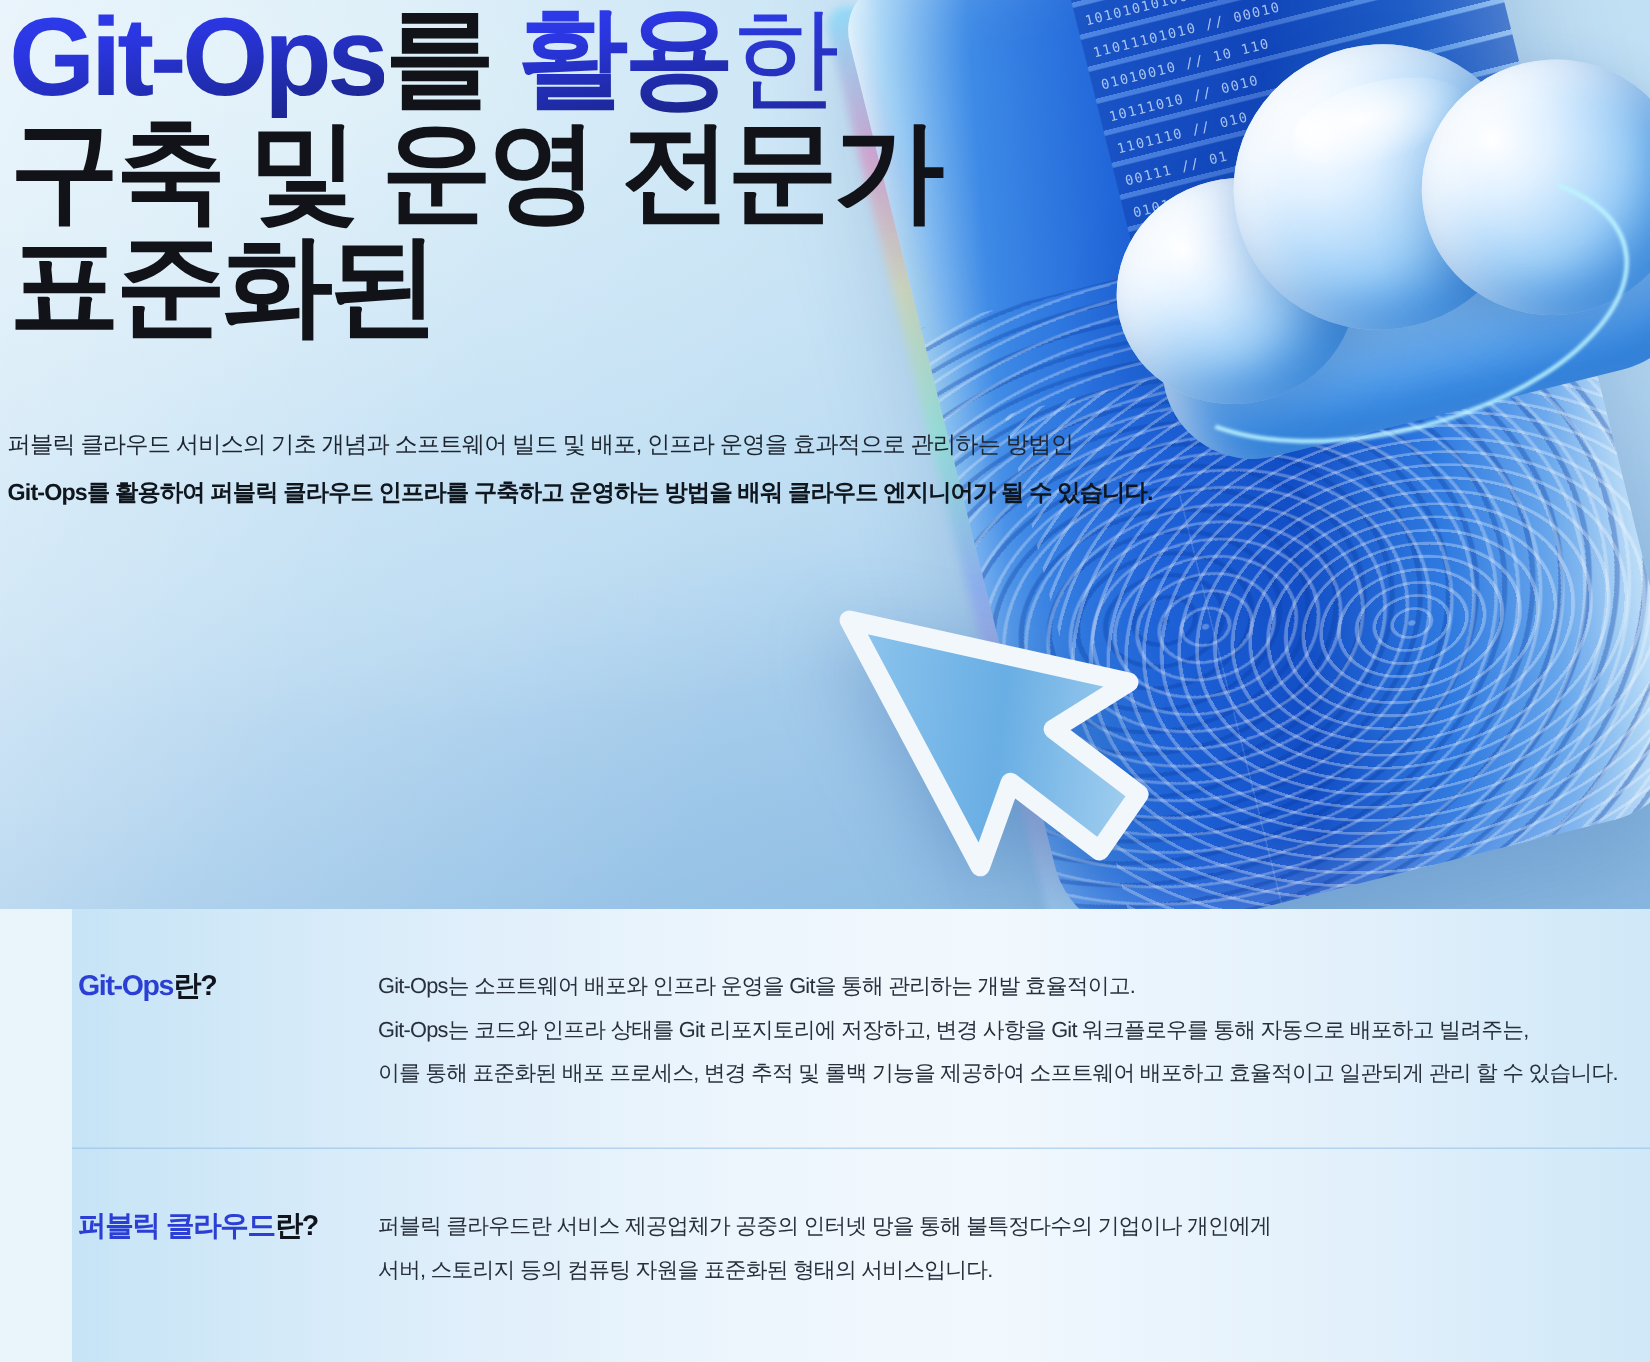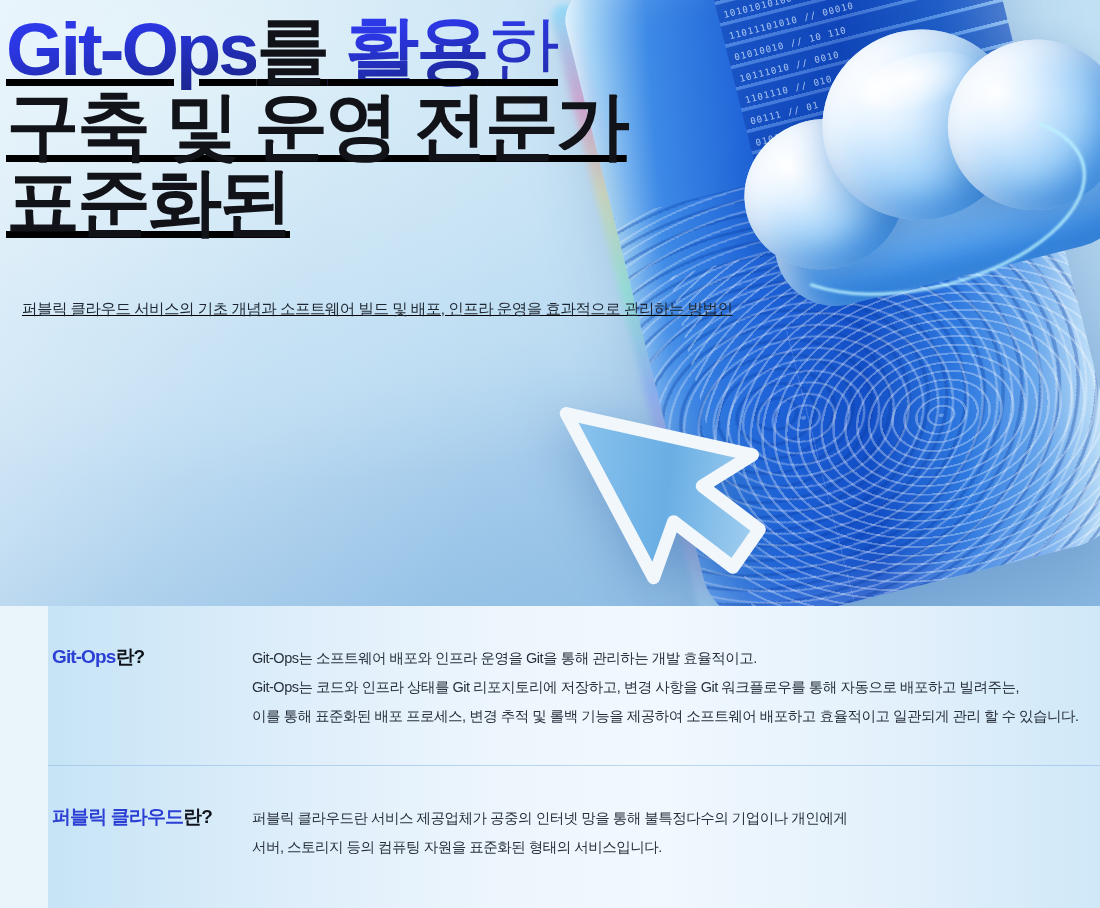--- a/index.html
+++ b/index.html
@@ -166,42 +166,42 @@
   }
   
   .cursor-art {
     position:absolute; left:-8px; top:420px;
     width:270px; height:280px;
     transform:rotate(14deg);
     filter:drop-shadow(0 16px 26px rgba(40,95,165,.35));
   }
 
   
-  .hero-text { position:absolute; left:0; top:12px; width:760px;text-decoration:underline; }
+  .hero-text { position:absolute; left:0; top:0; width:760px; }
   .title {
     margin-left:6px;
     font-weight:900;
     font-size:74px;
     line-height:76px;
     letter-spacing:-3px;
     color:#111318;
     white-space:nowrap;
   }
   .grad-blue {
     background:linear-gradient(170deg,#2f3ef0 0%,#2b36e2 34%,#1f2ba8 72%,#1b2486 100%);
     -webkit-background-clip:text; background-clip:text;
     -webkit-text-fill-color:transparent; color:transparent;
   }
   .thin-blue {
     font-weight:300;
     background:linear-gradient(170deg,#2f3ef0 0%,#2029a0 100%);
     -webkit-background-clip:text; background-clip:text;
     -webkit-text-fill-color:transparent; color:transparent;
   }
-  .desc { margin-left:22px; margin-top:56px; }
+  .desc { margin-left:5px; margin-top:56px; }
   .desc-line {
     font-size:15.5px;
     line-height:25px;
     color:#1d2630;
     letter-spacing:-.55px;
     white-space:nowrap;
   }
   .desc-line.strong { font-weight:700; color:#10161d; margin-top:7px; }
 
   
@@ -283,20 +283,21 @@
       </svg>
     </div>
 
     <div class="hero-text">
       <div class="title l1"><span class="grad-blue">Git-Ops</span><span>를</span><span class="grad-blue"> 활용</span><span class="thin-blue">한</span></div>
       <div class="title l3">구축 및 운영 전문가</div>
       <div class="title l4">표준화된</div>
 
       <div class="desc">
         <div class="desc-line">퍼블릭 클라우드 서비스의 기초 개념과 소프트웨어 빌드 및 배포, 인프라 운영을 효과적으로 관리하는 방법인</div>
+        <div class="desc-line strong">Git-Ops를 활용하여 퍼블릭 클라우드 인프라를 구축하고 운영하는 방법을 배워 클라우드 엔지니어가 될 수 있습니다.</div>
       </div>
     </div>
   </div>
 
   <div class="info">
 
     <div class="info-row">
       <div class="row-inner">
         <div class="row-label"><span class="hl">Git-Ops</span><span>란?</span></div>
         <div class="row-body">

